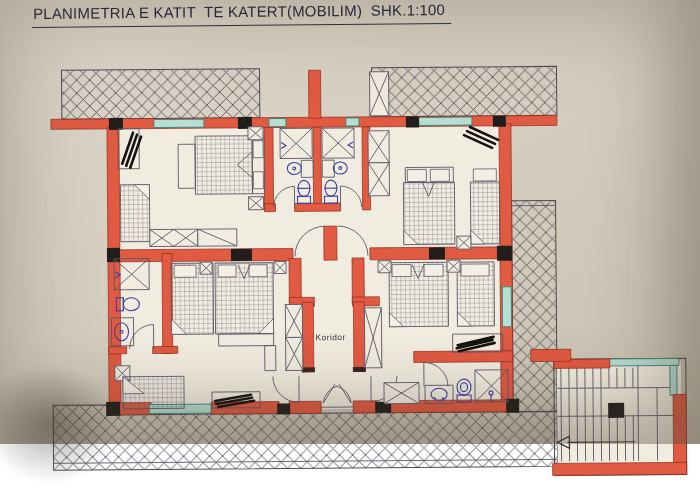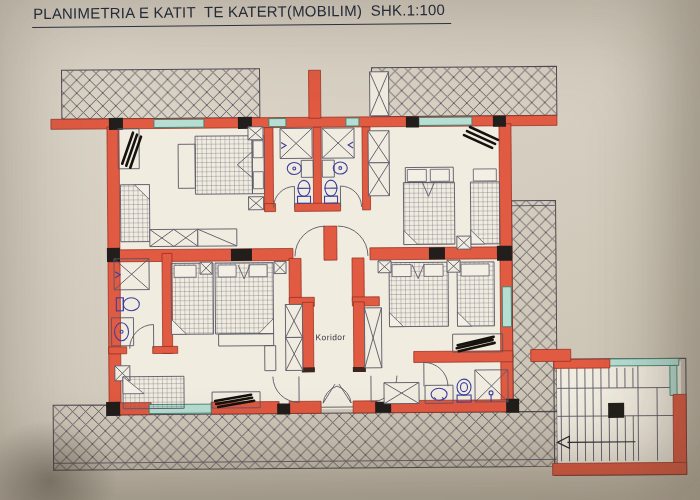--- a/index.html
+++ b/index.html
@@ -1,17 +1,17 @@
 <!DOCTYPE html>
 <html style="--photo_bg_light: #ded8cb; --photo_bg: #d6cfc1; --photo_bg_dark: #c7beae; --paper: #f1ece0; --wall: #e15a42; --wall_edge: #8e2b1c; --column: #211e1b; --window: #b7ded2; --window_edge: #3f7f71; --line: #5a5866; --hatch: #56525c; --fixture: #3d3f9f; --title_ink: #262b3a;"><head>
 <meta charset="utf-8">
 <style>
   html,body{margin:0;padding:0;}
   body{width:700px;height:500px;overflow:hidden;font-family:"Liberation Sans", sans-serif;}
-  .stage{position:relative;width:700px;height:500px;
+  .stage{position:relative;width:700px;height:444px;
     background:linear-gradient(155deg, var(--photo_bg_light) 0%, var(--photo_bg) 45%, var(--photo_bg_dark) 100%);}
   .stage::after{content:"";position:absolute;inset:0;pointer-events:none;
     box-shadow:inset 0 0 90px 18px rgba(84,70,52,0.30), inset -25px -35px 70px rgba(60,50,38,0.22), inset 20px 10px 50px rgba(255,252,240,0.18);}
   .stage::before{content:"";position:absolute;left:-40px;bottom:-60px;width:180px;height:160px;pointer-events:none;
     background:radial-gradient(closest-side, rgba(45,38,28,0.38), rgba(45,38,28,0) 75%);z-index:5;}
   .title{position:absolute;top:5px;left:32px;z-index:3;
     font-size:15px;letter-spacing:0.2px;color:var(--title_ink);white-space:pre;
     border-bottom:1.6px solid #2c3040;padding:0 6px 5px 1px;transform:rotate(-0.55deg);transform-origin:left top;font-weight:500;}
   svg.plan{position:absolute;inset:0;transform:rotate(-0.45deg);transform-origin:350px 260px;}
   .w{fill:var(--wall);stroke:var(--wall_edge);stroke-width:0.7;}

